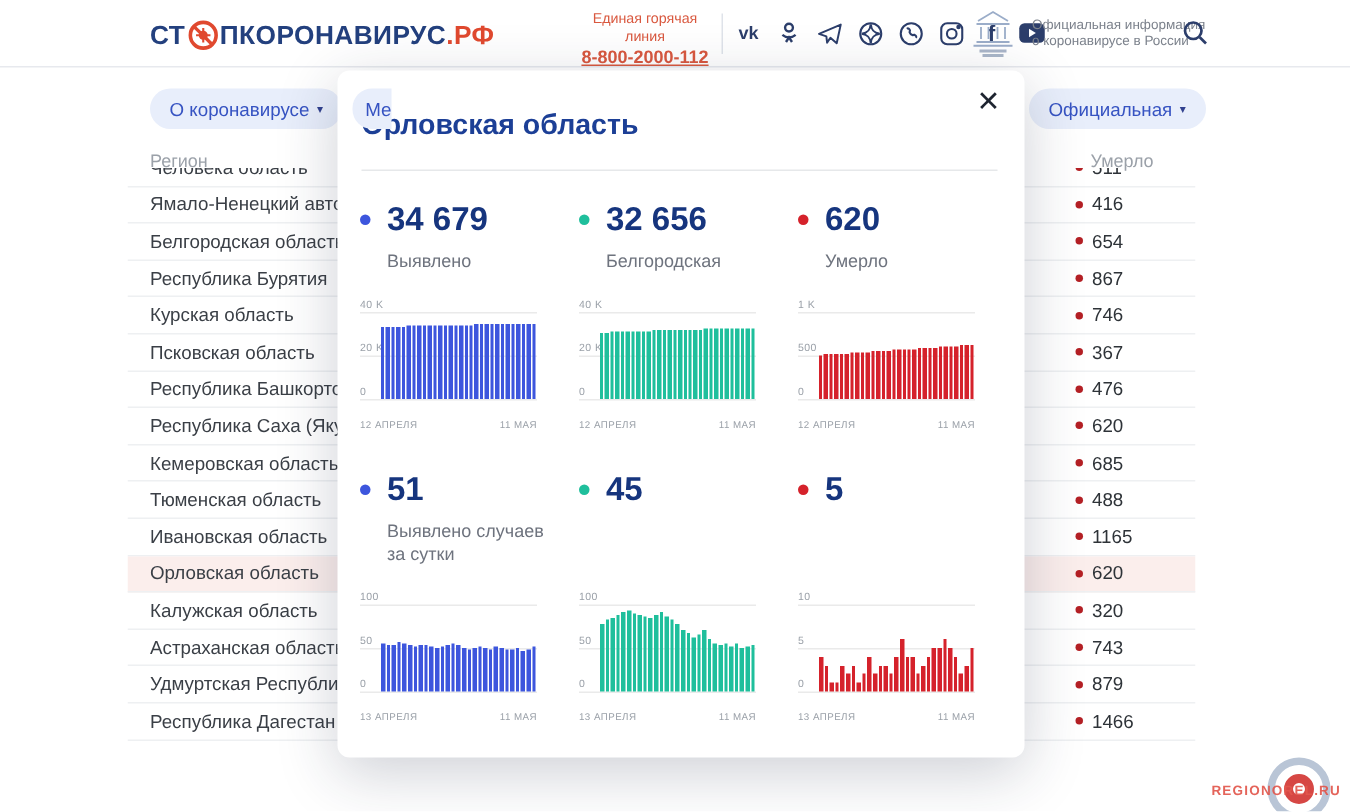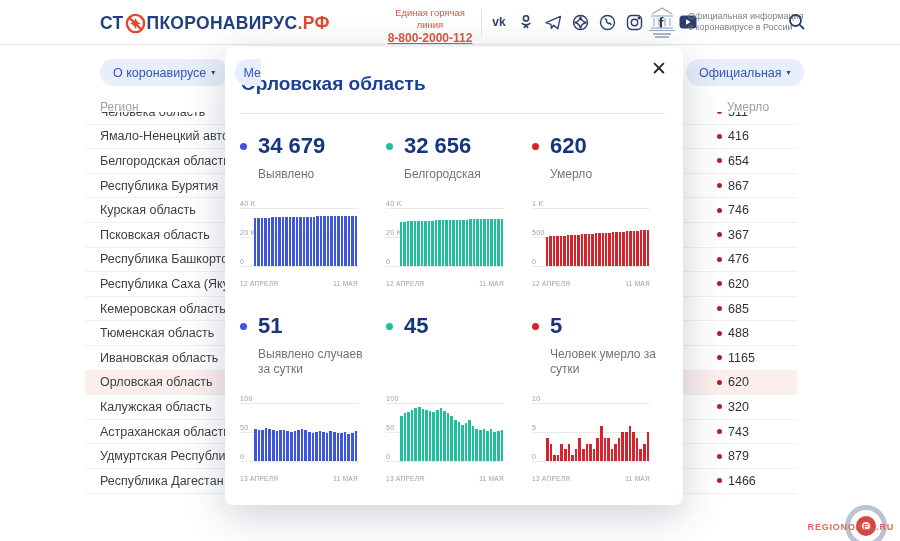--- a/index.html
+++ b/index.html
@@ -482,21 +482,20 @@
         <div class="stat">
           <span class="sdot" style="background: rgb(31, 191, 156);"></span>
           <div class="sbody">
             <div class="sval">45</div>
           </div>
         </div>
         <div class="stat">
           <span class="sdot" style="background: rgb(213, 34, 43);"></span>
           <div class="sbody">
             <div class="sval">5</div>
-            <div class="slab">Человек умерло за сутки</div>
           </div>
         </div>
       </div>
     <div class="charts-row" id="charts-daily">
       <div class="chart">
           <div class="grid" style="top: 8px;">
             <span class="ylab">100</span>
           </div>
           <div class="grid" style="top: 37px;">
             <span class="ylab">50</span>

